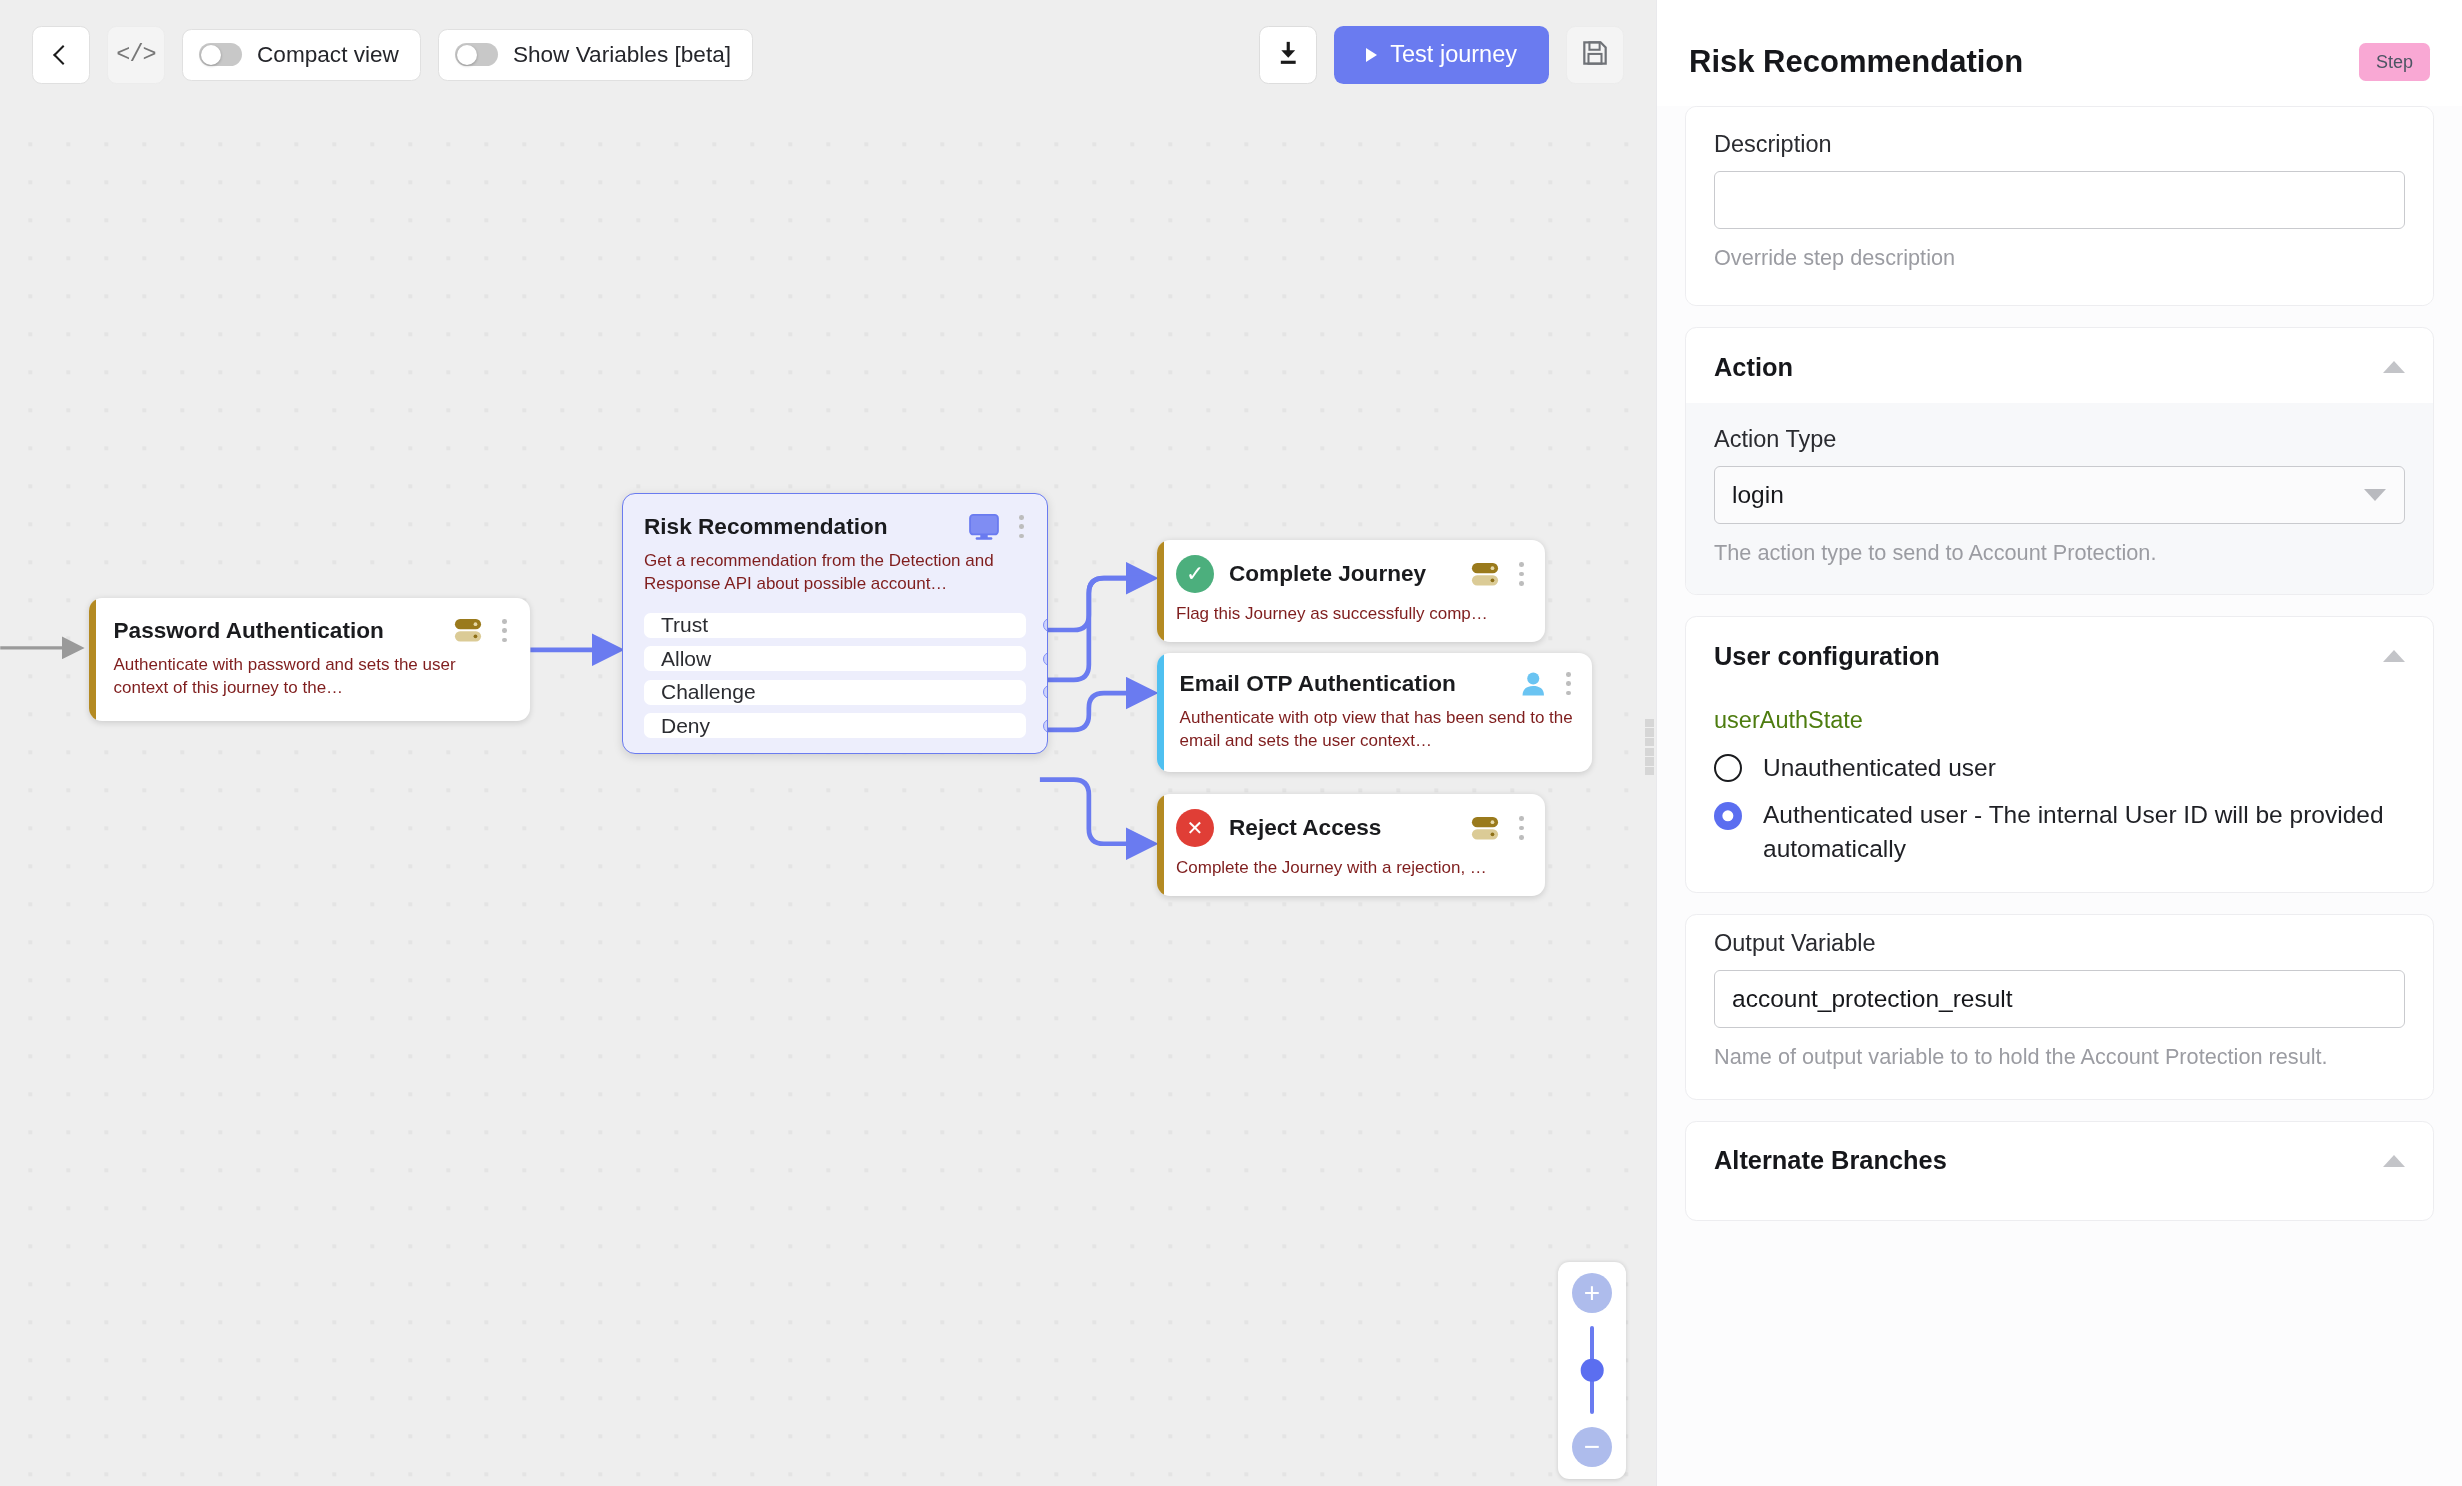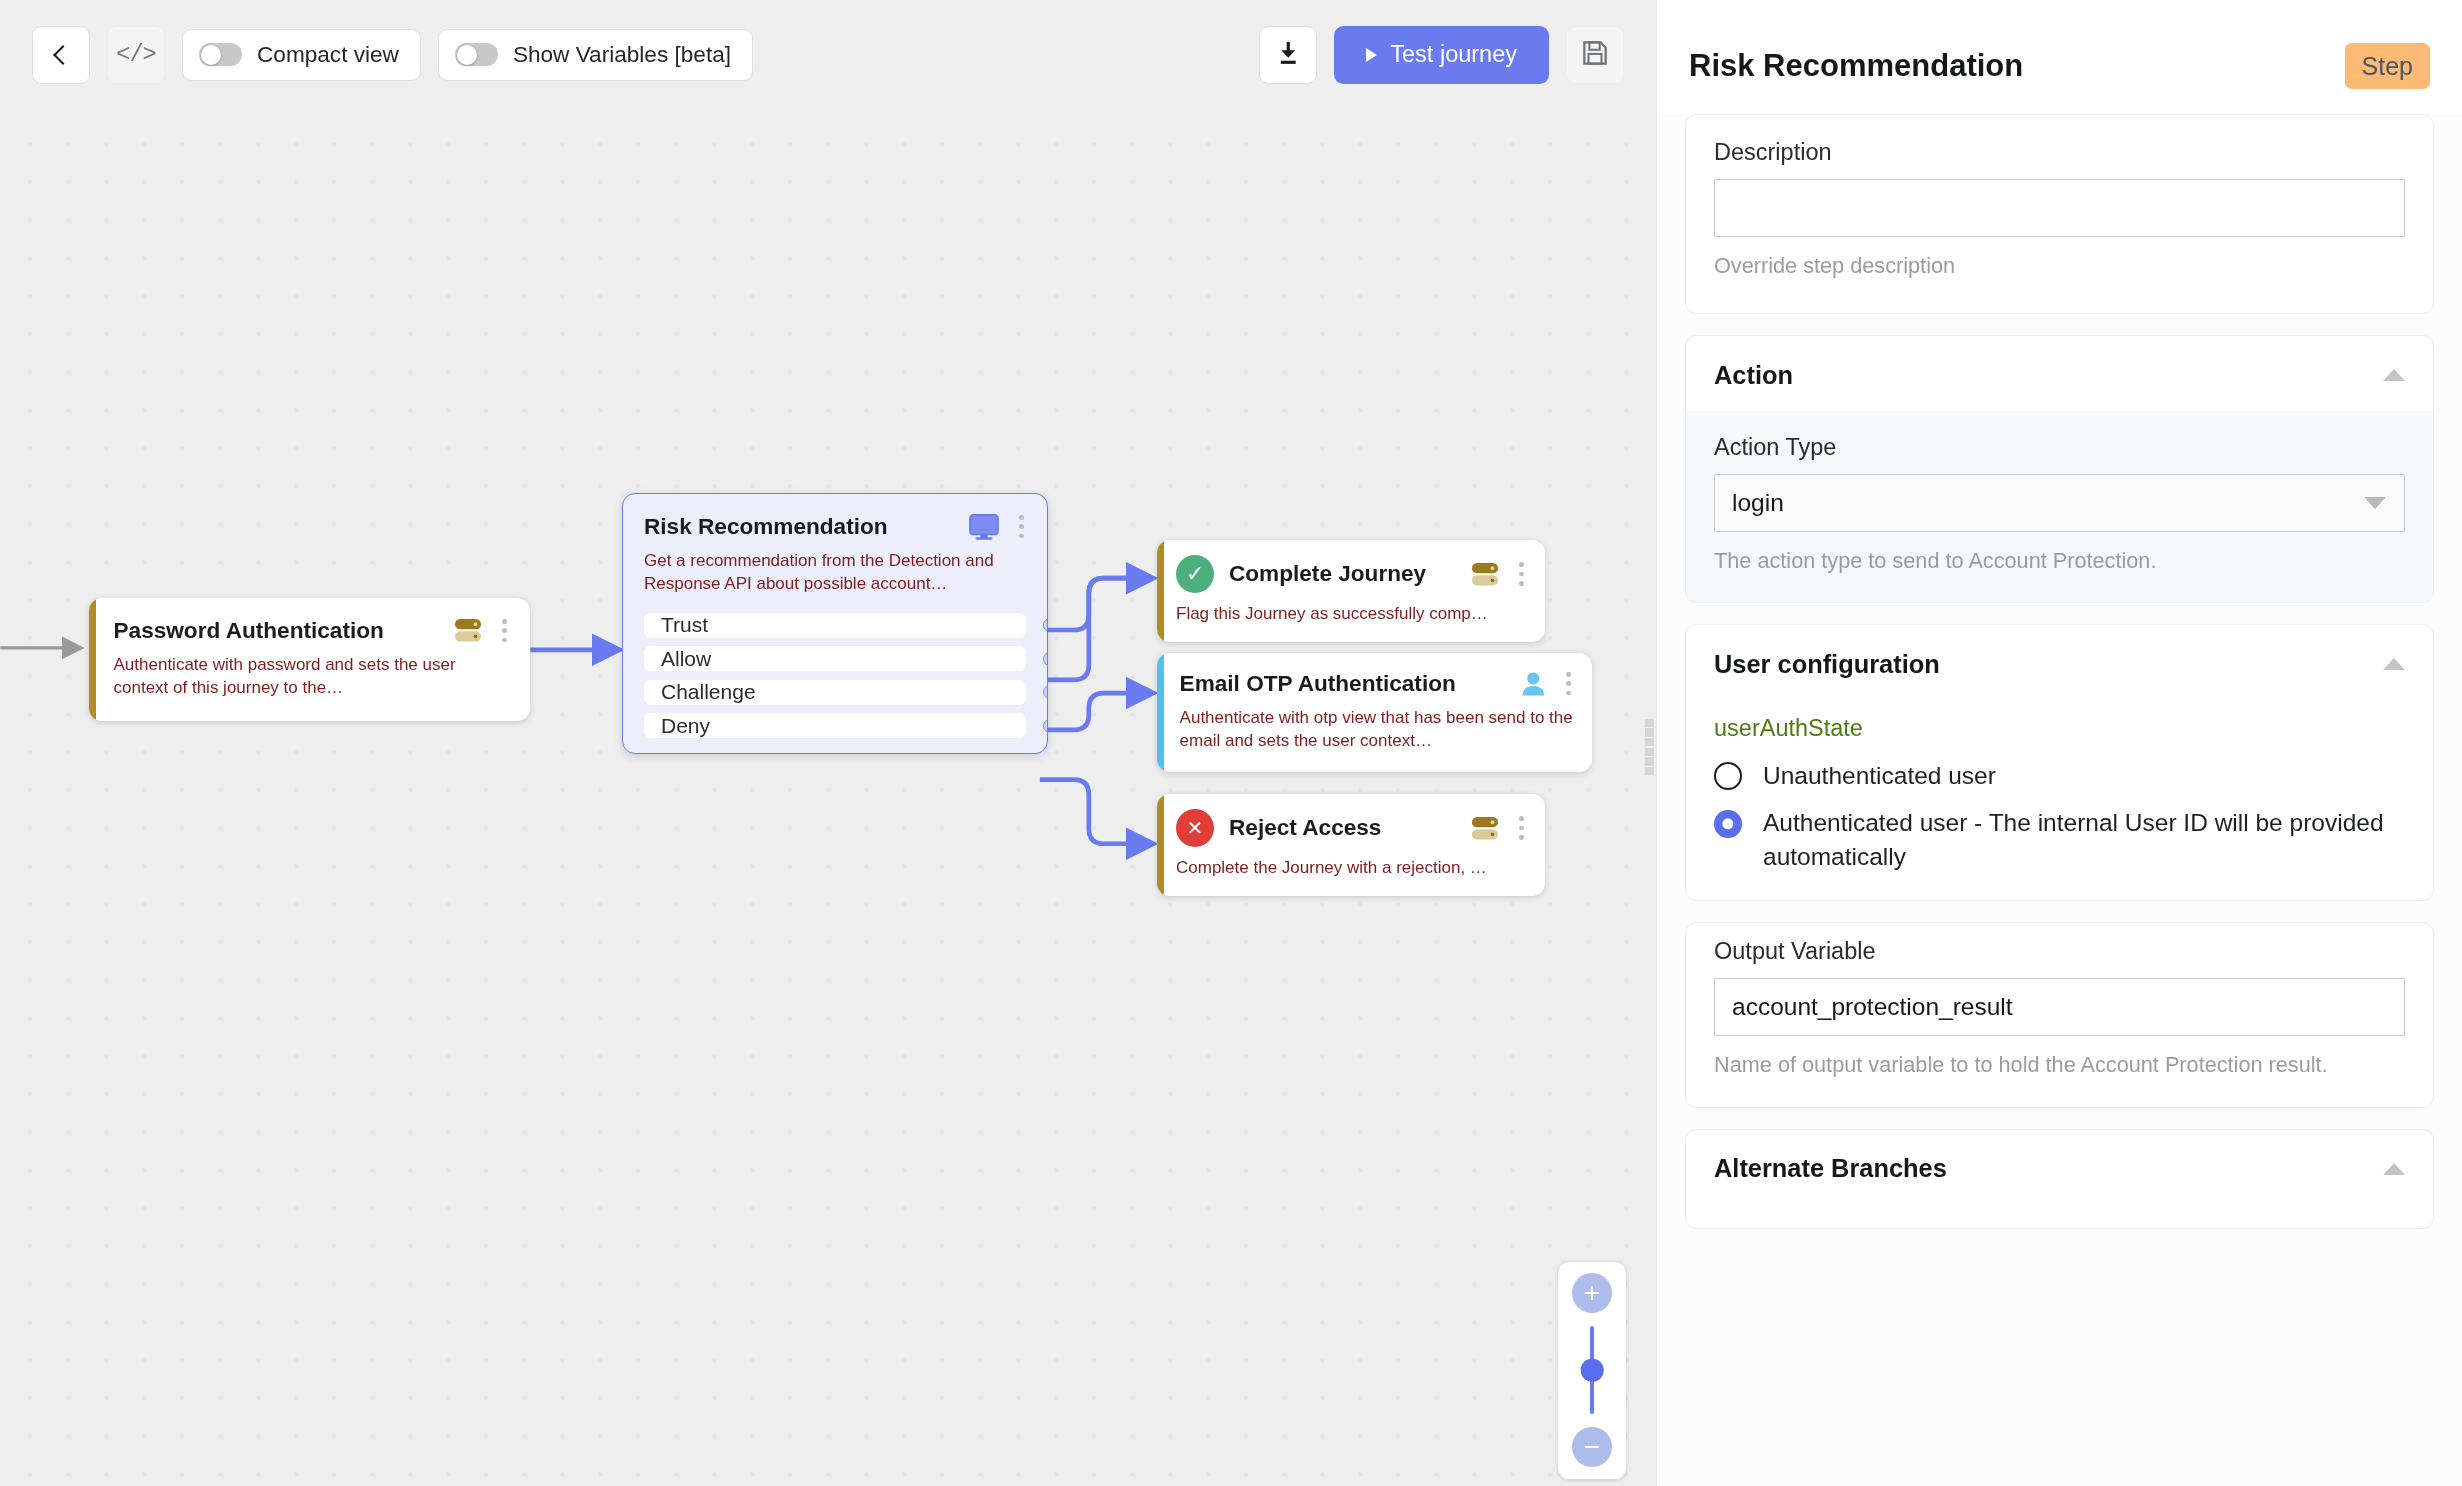--- a/index.html
+++ b/index.html
@@ -212,22 +212,22 @@
     overflow: hidden;
     border-left: 0.9px solid #e9e9ec;
   }
   .panel-head {
     display: flex; align-items: center; justify-content: space-between;
     padding: 43px 32px 24.5px 32px;
     background: #ffffff;
   }
   .panel-title { font-size: 31px; color: #16171b; font-weight: 600; }
   .step-chip {
-    background: #fdba74; color: #4c5563;
-    font-size: 25px; border-radius: 6.6px;
+    background: #f9a8d4; color: #4c5563;
+    font-size: 18px; border-radius: 6.6px;
     padding: 8.5px 17px;
   }
   .panel-body { padding: 0 28px 0 28px; }
   .card {
     background: #ffffff;
     border: 0.9px solid #ededf0;
     border-radius: 11.3px;
     margin-bottom: 21px;
     overflow: hidden;
   }
@@ -243,21 +243,21 @@
     border-bottom: 12.2px solid #c3c4c8;
     cursor: pointer;
   }
   .card-section { padding: 0 28px 26px 28px; }
   .card-section.tinted { background: #f7f8fa; padding-top: 22.6px; }
   .field-label { font-size: 23.5px; color: #2a2b30; margin-bottom: 13px; }
   .field-input {
     width: 100%; height: 58px;
     background: #ffffff;
     border: 0.9px solid #c9cace;
-    border-radius: 1px;
+    border-radius: 6px;
     font-size: 24.5px; color: #16171b;
     padding: 14px 17px;
     font-family: "Liberation Sans", sans-serif;
   }
   .select-wrap { position: relative; }
   .select-wrap .caret-down {
     position: absolute; right: 19px; top: 50%;
     transform: translateY(-50%);
     width: 0; height: 0;
     border-left: 11.3px solid transparent;

